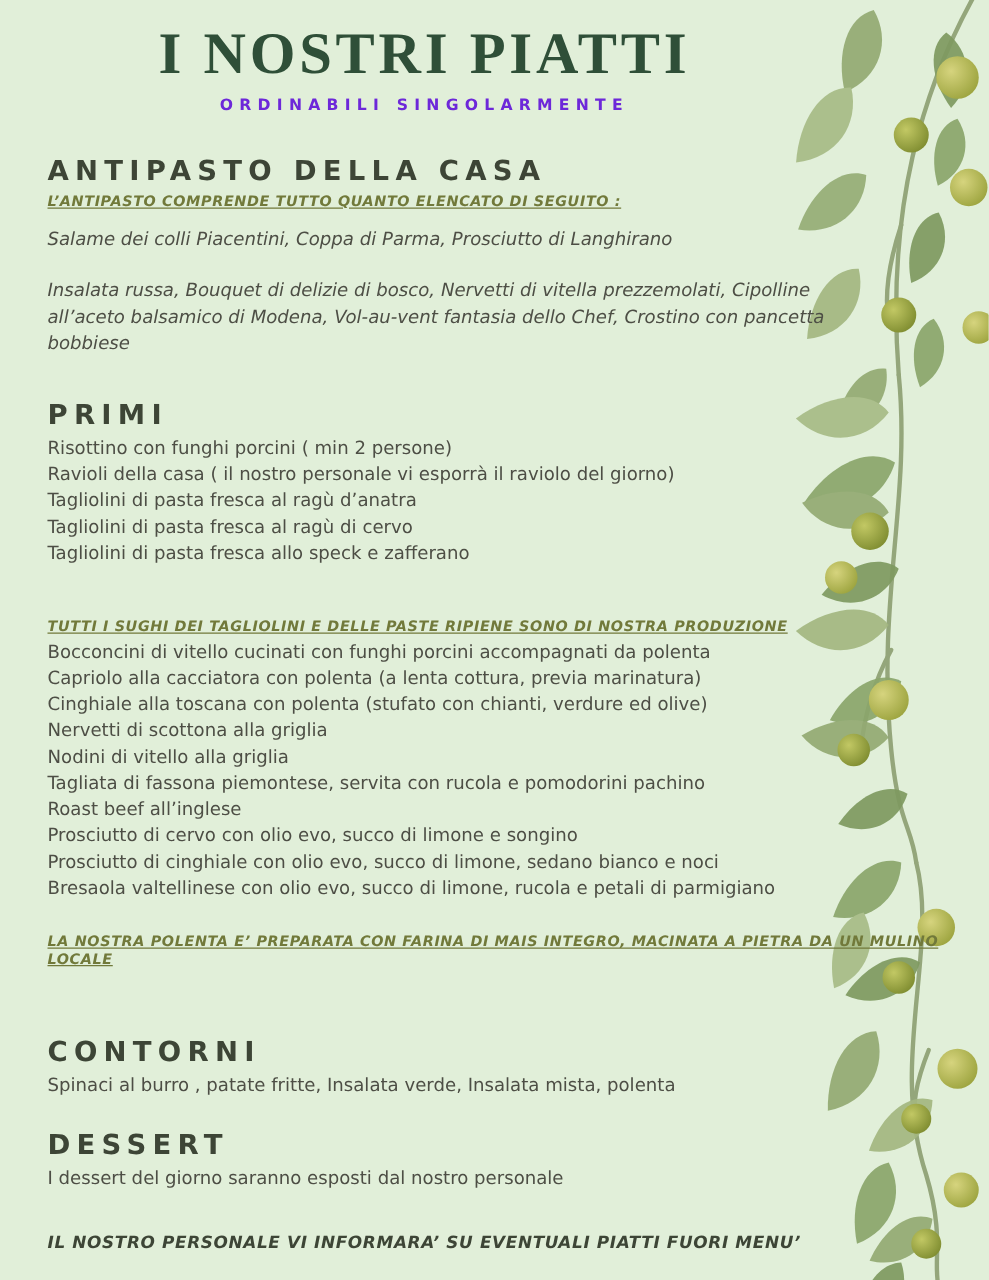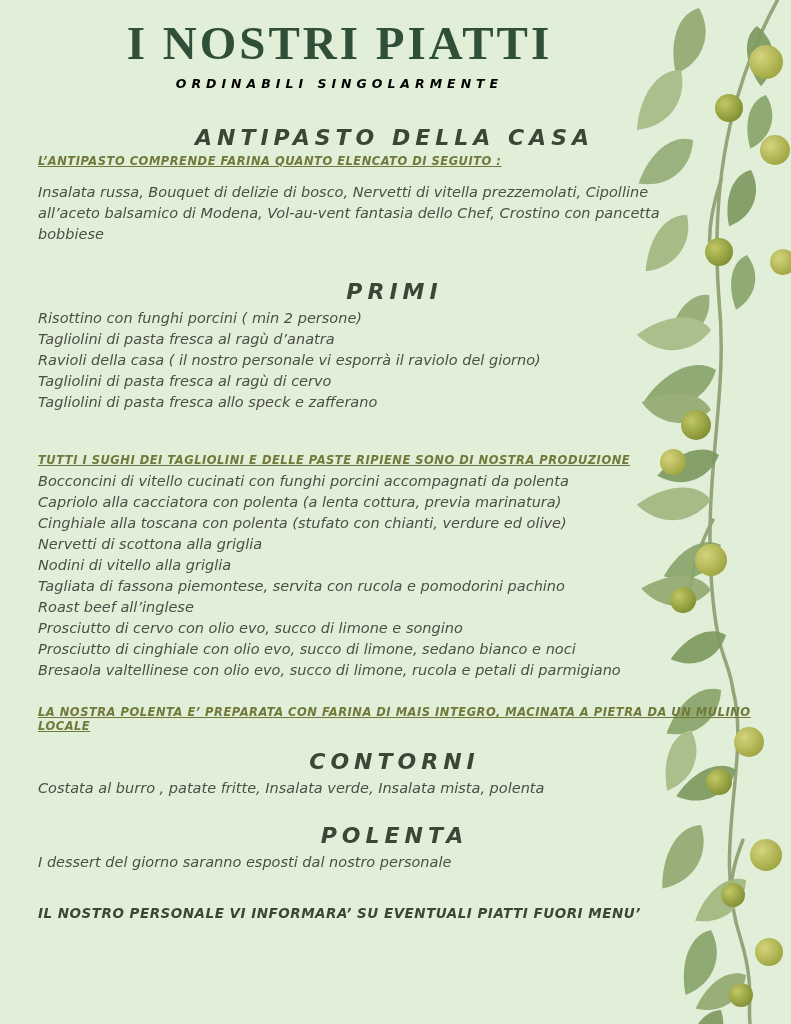--- a/index.html
+++ b/index.html
@@ -12,48 +12,48 @@
   }
   .page{position:relative;width:791px;height:1024px;}
   .olive-deco{position:absolute;top:0;right:0;z-index:1;pointer-events:none;}
   .content-wrap{position:relative;z-index:2;}
   header.menu-header{text-align:center;padding:16px 150px 0 38px;}
   h1.title{
     margin:0;font-family:"Liberation Serif","DejaVu Serif",serif;
     font-size:47px;font-weight:600;letter-spacing:3px;color:#2f4f38;
   }
   .subtitle{
-    margin-top:6px;font-size:12.5px;font-weight:bold;font-style:italic;
-    letter-spacing:5px;color:#000000;
+    margin-top:6px;font-size:12.5px;font-weight:bold;
+    letter-spacing:5px;color:#6d28d9;
   }
   main.content{padding:0 40px 0 38px;}
   h2.section-heading{
-    margin:0;font-size:22px;font-weight:800;font-style:italic;
-    letter-spacing:5px;color:#3d4536;text-align:center;
+    margin:0;font-size:22px;font-weight:800;
+    letter-spacing:5px;color:#3d4536;
   }
   .sec-antipasto h2{margin-top:34px;}
   .note{
     font-size:11.5px;font-weight:bold;font-style:italic;letter-spacing:.5px;
     color:#71793a;text-decoration:underline;margin-top:4px;
   }
   .para{
     margin:14px 0 0 0;font-size:14.5px;font-style:italic;
     line-height:1.45;max-width:660px;color:#4d4e45;
   }
   .para + .para{margin-top:20px;}
   .sec-primi h2{margin-top:34px;}
   .menu-list{margin-top:4px;}
   .menu-line{
-    font-size:14.5px;font-style:italic;line-height:1.45;
+    font-size:14.5px;line-height:1.45;
     white-space:nowrap;color:#4d4e45;
   }
   .sec-primi .note{margin-top:40px;}
   .sec-secondi h2{margin-top:36px;}
   .sec-secondi .note{margin-top:24px;}
-  .sec-contorni h2{margin-top:16px;}
+  .sec-contorni h2{margin-top:56px;}
   .sec-dessert h2{margin-top:24px;}
   .footer-note{
     margin-top:32px;font-size:13.5px;font-weight:bold;font-style:italic;
     letter-spacing:.5px;color:#3d4536;
   }
 </style>
 </head>
 <body>
 
 <div class="page">
@@ -128,30 +128,31 @@
 
     <header class="menu-header">
       <h1 class="title">I NOSTRI PIATTI</h1>
       <div class="subtitle">ORDINABILI  SINGOLARMENTE</div>
     </header>
 
     <main class="content">
 
       <section class="sec-antipasto">
         <h2 class="section-heading">ANTIPASTO DELLA CASA</h2>
-        <div class="note">L’ANTIPASTO COMPRENDE FARINA QUANTO ELENCATO DI SEGUITO  :</div>
+        <div class="note">L’ANTIPASTO COMPRENDE TUTTO QUANTO ELENCATO DI SEGUITO  :</div>
+        <p class="para">Salame dei colli Piacentini, Coppa di Parma, Prosciutto di Langhirano</p>
         <p class="para">Insalata russa, Bouquet di delizie di bosco, Nervetti di vitella prezzemolati, Cipolline all’aceto balsamico di Modena, Vol-au-vent fantasia dello Chef, Crostino con pancetta bobbiese</p>
       </section>
 
       <section class="sec-primi">
         <h2 class="section-heading">PRIMI</h2>
         <div class="menu-list">
           <div class="menu-line">Risottino con funghi porcini ( min 2 persone)</div>
+          <div class="menu-line">Ravioli della casa ( il nostro personale vi esporrà il raviolo del giorno)</div>
           <div class="menu-line">Tagliolini di pasta fresca  al ragù d’anatra</div>
-          <div class="menu-line">Ravioli della casa ( il nostro personale vi esporrà il raviolo del giorno)</div>
           <div class="menu-line">Tagliolini di pasta fresca al ragù di cervo</div>
           <div class="menu-line">Tagliolini di pasta fresca allo speck e zafferano</div>
         </div>
         <div class="note">TUTTI I SUGHI DEI TAGLIOLINI E DELLE PASTE RIPIENE SONO DI NOSTRA PRODUZIONE</div>
       </section>
 
       <section class="sec-secondi">
         <div class="menu-list">
           <div class="menu-line">Bocconcini di vitello cucinati con funghi porcini accompagnati da polenta</div>
           <div class="menu-line">Capriolo alla cacciatora con polenta (a lenta cottura, previa marinatura)</div>
@@ -163,26 +164,26 @@
           <div class="menu-line">Prosciutto di cervo con olio evo, succo di limone e songino</div>
           <div class="menu-line">Prosciutto di cinghiale con olio evo, succo di limone, sedano bianco e noci</div>
           <div class="menu-line">Bresaola valtellinese con olio evo, succo di limone, rucola e petali di parmigiano</div>
         </div>
         <div class="note">LA NOSTRA POLENTA E’ PREPARATA CON FARINA DI MAIS INTEGRO, MACINATA A PIETRA DA UN MULINO LOCALE</div>
       </section>
 
       <section class="sec-contorni">
         <h2 class="section-heading">CONTORNI</h2>
         <div class="menu-list">
-          <div class="menu-line">Costata al burro , patate fritte, Insalata verde, Insalata mista, polenta</div>
+          <div class="menu-line">Spinaci al burro , patate fritte, Insalata verde, Insalata mista, polenta</div>
         </div>
       </section>
 
       <section class="sec-dessert">
-        <h2 class="section-heading">POLENTA</h2>
+        <h2 class="section-heading">DESSERT</h2>
         <div class="menu-list">
           <div class="menu-line">I dessert del giorno saranno esposti dal nostro personale</div>
         </div>
       </section>
 
       <div class="footer-note">IL NOSTRO PERSONALE VI INFORMARA’ SU EVENTUALI PIATTI FUORI MENU’</div>
 
     </main>
   </div>
 </div>

